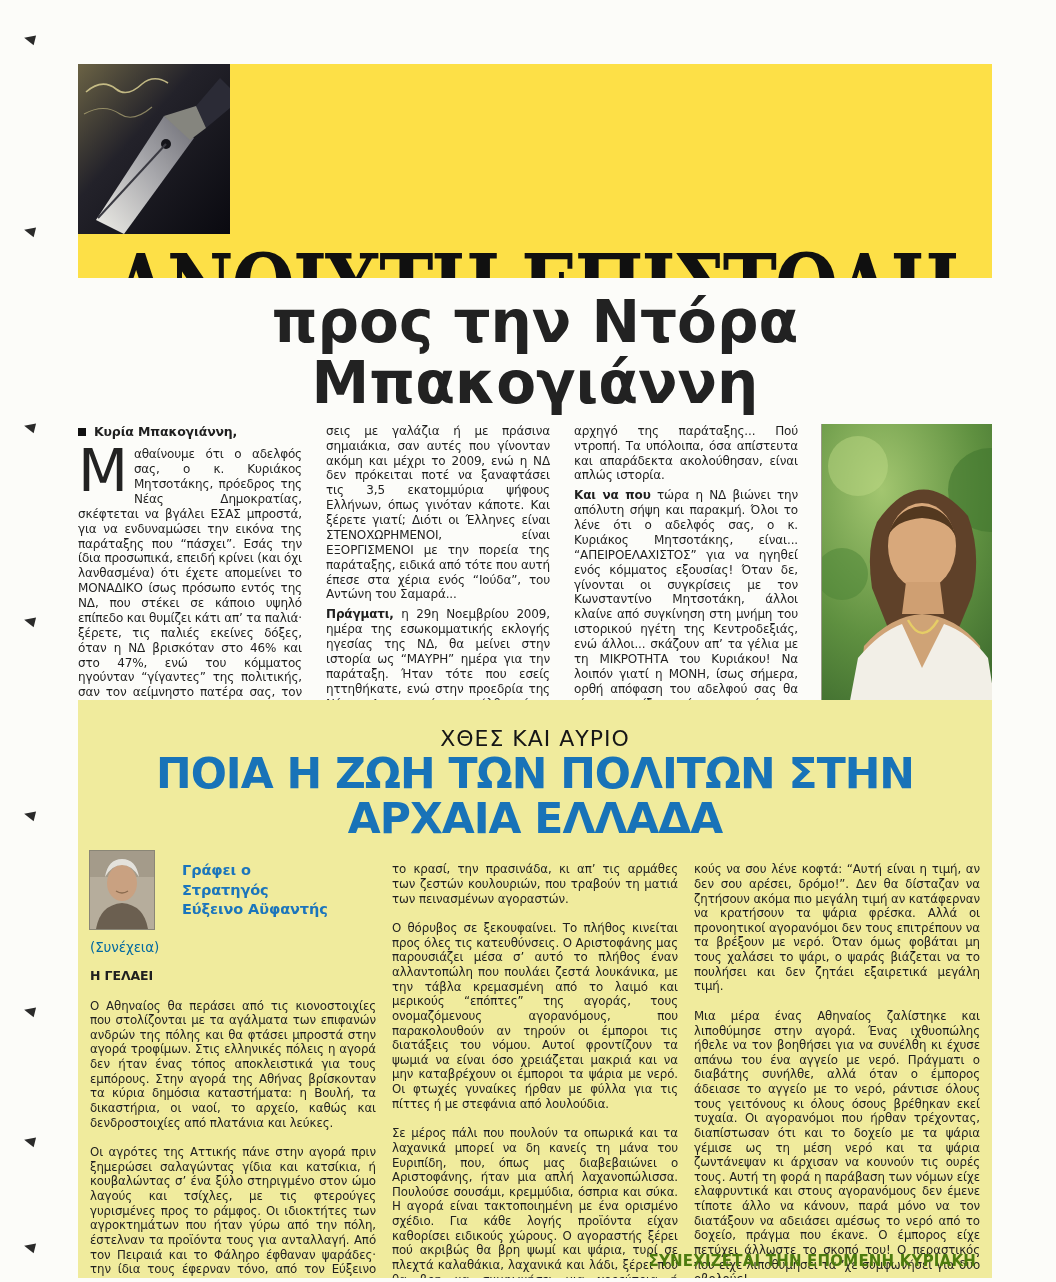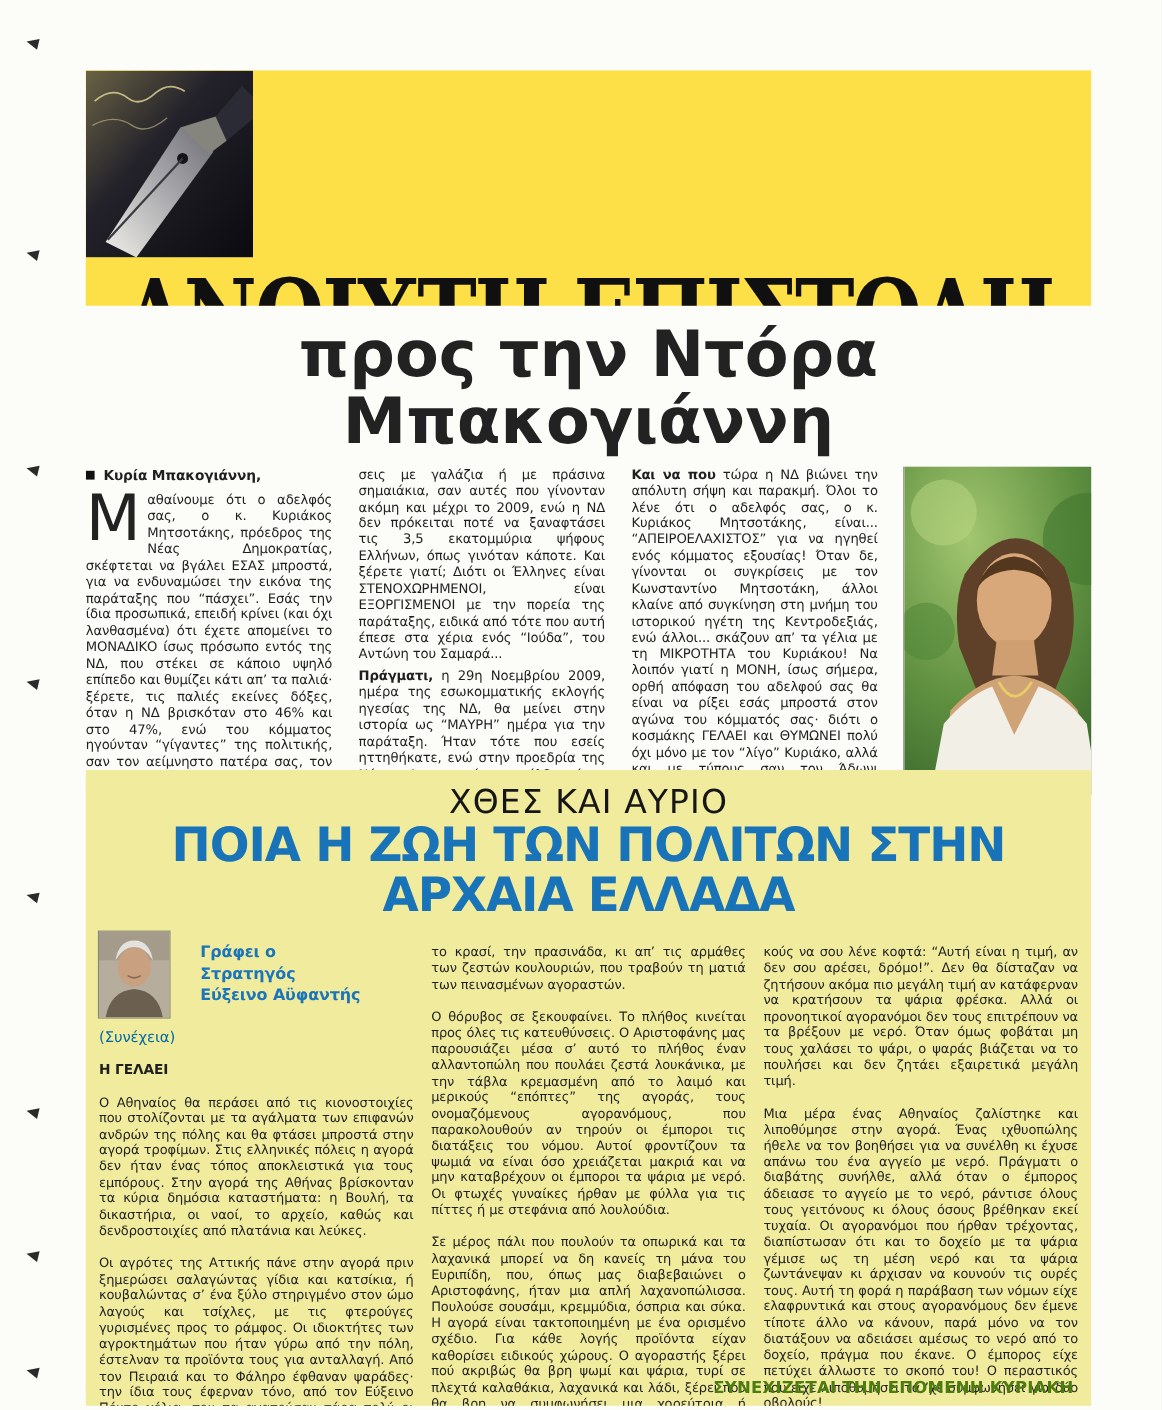--- a/index.html
+++ b/index.html
@@ -35,21 +35,21 @@
   .salutation{font-weight:bold;font-size:12.5px;margin-bottom:8px !important;}
   .sq{display:inline-block;width:8px;height:8px;background:#111;margin-right:8px;}
   .dropcap{float:left;font-size:58px;line-height:44px;padding:2px 6px 0 0;color:#222;}
   .photo-col{flex:1;}
   .photo{margin:0;width:198px;height:298px;outline:1px solid #9a9a8a;}
   .photo svg{display:block;}
 
   
   .bottom{position:absolute;left:78px;top:700px;width:914px;height:578px;
         background:#f0eb9d;box-sizing:border-box;padding:8px 12px 10px 12px;overflow:hidden;}
-  .kicker{margin:4px 0 0 0;text-align:center;font-weight:normal;font-size:30px;
+  .kicker{margin:18px 0 0 0;text-align:center;font-weight:normal;font-size:22px;
         letter-spacing:1px;color:#161616;}
   .b-headline{margin:0 0 6px 0;text-align:center;font-weight:bold;font-size:43px;
         line-height:1.05;color:#1873b8;letter-spacing:-1px;transform:scaleX(0.99);}
   .b-body{display:flex;gap:16px;}
   .bcol{flex:1;font-size:11.8px;line-height:1.24;text-align:justify;
         letter-spacing:-0.1px;color:#1f1f1f;}
   .bcol p{margin:15px 0 5px 0;}
   .byline-block{display:flex;gap:28px;margin:4px 0 0 0;}
   .author-photo{width:64px;height:78px;flex:none;outline:1px solid #8a8676;}
   .byline-lines{padding-top:10px;color:#1b75bc;font-weight:bold;font-size:14.5px;line-height:1.35;}
@@ -119,20 +119,21 @@
             </div>
         </div>
         <div class="tcol">
           <div>
               <p>σεις με γαλάζια ή με πράσινα σημαιάκια, σαν αυτές που γίνονταν ακόμη και μέχρι το 2009, ενώ η ΝΔ δεν πρόκειται ποτέ να ξαναφτάσει τις 3,5 εκατομμύρια ψήφους Ελλήνων, όπως γινόταν κάποτε. Και ξέρετε γιατί; Διότι οι Έλληνες είναι ΣΤΕΝΟΧΩΡΗΜΕΝΟΙ, είναι ΕΞΟΡΓΙΣΜΕΝΟΙ με την πορεία της παράταξης, ειδικά από τότε που αυτή έπεσε στα χέρια ενός “Ιούδα”, του Αντώνη του Σαμαρά...</p>
               <p><b>Πράγματι,</b> η 29η Νοεμβρίου 2009, ημέρα της εσωκομματικής εκλογής ηγεσίας της ΝΔ, θα μείνει στην ιστορία ως “ΜΑΥΡΗ” ημέρα για την παράταξη. Ήταν τότε που εσείς ηττηθήκατε, ενώ στην προεδρία της Νέας Δημοκρατίας ανήλθε ένας ΠΡΟΔΟΤΗΣ, ο οποίος δεν δίστασε άλλοτε (το 1993) να ρίξει την κυβέρνηση του 47% του λαού, “Κύριος οίδε” με τι είδους ανίερα και άθλια ανταλλάγματα. Κι όμως, αυτό το αδίστακτο άτομο άνθρωποι λοβοτομημένοι, χωρίς ιστορική μνήμη και χωρίς εθνικές ευαισθησίες, το ανέδειξαν</p>
             </div>
         </div>
         <div class="tcol">
           <div>
+              <p>αρχηγό της παράταξης... Πού ντροπή. Τα υπόλοιπα, όσα απίστευτα και απαράδεκτα ακολούθησαν, είναι απλώς ιστορία.</p>
               <p><b>Και να που</b> τώρα η ΝΔ βιώνει την απόλυτη σήψη και παρακμή. Όλοι το λένε ότι ο αδελφός σας, ο κ. Κυριάκος Μητσοτάκης, είναι... “ΑΠΕΙΡΟΕΛΑΧΙΣΤΟΣ” για να ηγηθεί ενός κόμματος εξουσίας! Όταν δε, γίνονται οι συγκρίσεις με τον Κωνσταντίνο Μητσοτάκη, άλλοι κλαίνε από συγκίνηση στη μνήμη του ιστορικού ηγέτη της Κεντροδεξιάς, ενώ άλλοι... σκάζουν απ’ τα γέλια με τη ΜΙΚΡΟΤΗΤΑ του Κυριάκου! Να λοιπόν γιατί η ΜΟΝΗ, ίσως σήμερα, ορθή απόφαση του αδελφού σας θα είναι να ρίξει εσάς μπροστά στον αγώνα του κόμματός σας· διότι ο κοσμάκης ΓΕΛΑΕΙ και ΘΥΜΩΝΕΙ πολύ όχι μόνο με τον “λίγο” Κυριάκο, αλλά και με τύπους σαν τον Άδωνι Γεωργιάδη και τον φιδόψυχο Χατζηδάκη, που παριστάνουν τους “αντιπροέδρους” της παράταξης! Τι κατάντια για τη ΝΔ, αλήθεια...</p>
             </div>
         </div>
         <div class="photo-col">
           <figure class="photo">
             <svg width="198" height="298" viewBox="0 0 198 298" xmlns="http://www.w3.org/2000/svg">
               <defs>
                 <radialGradient id="folg" cx="0.3" cy="0.22" r="1">
                   <stop offset="0" stop-color="#a3c670"></stop>
                   <stop offset="0.5" stop-color="#5f9040"></stop>

